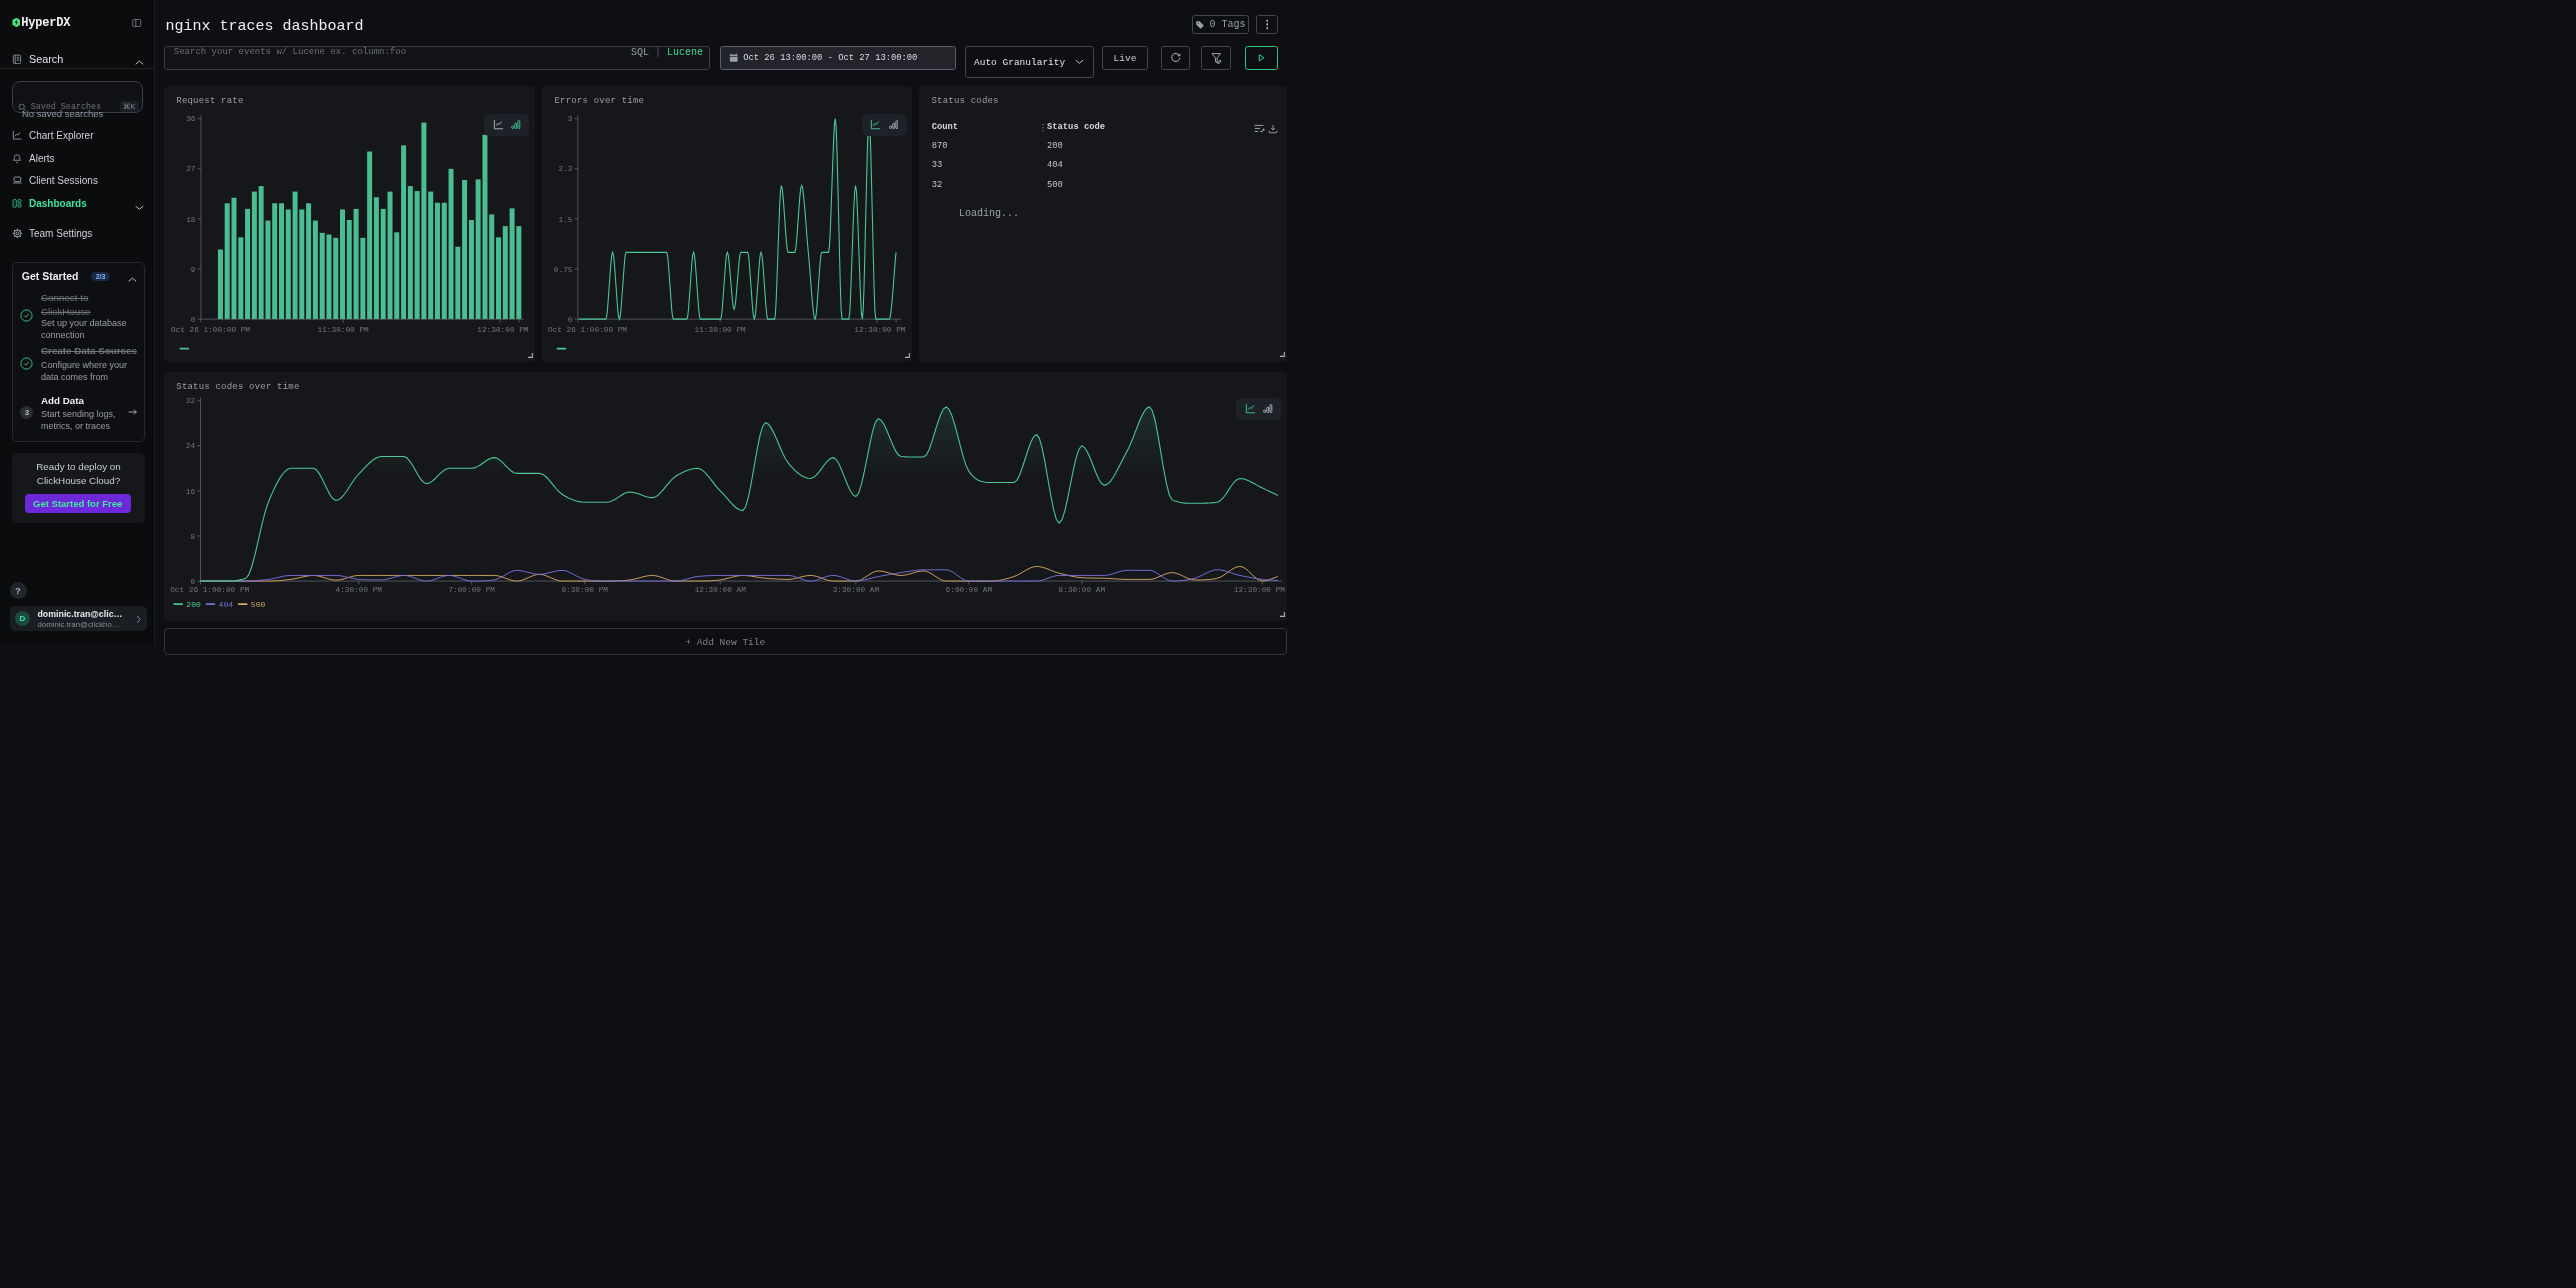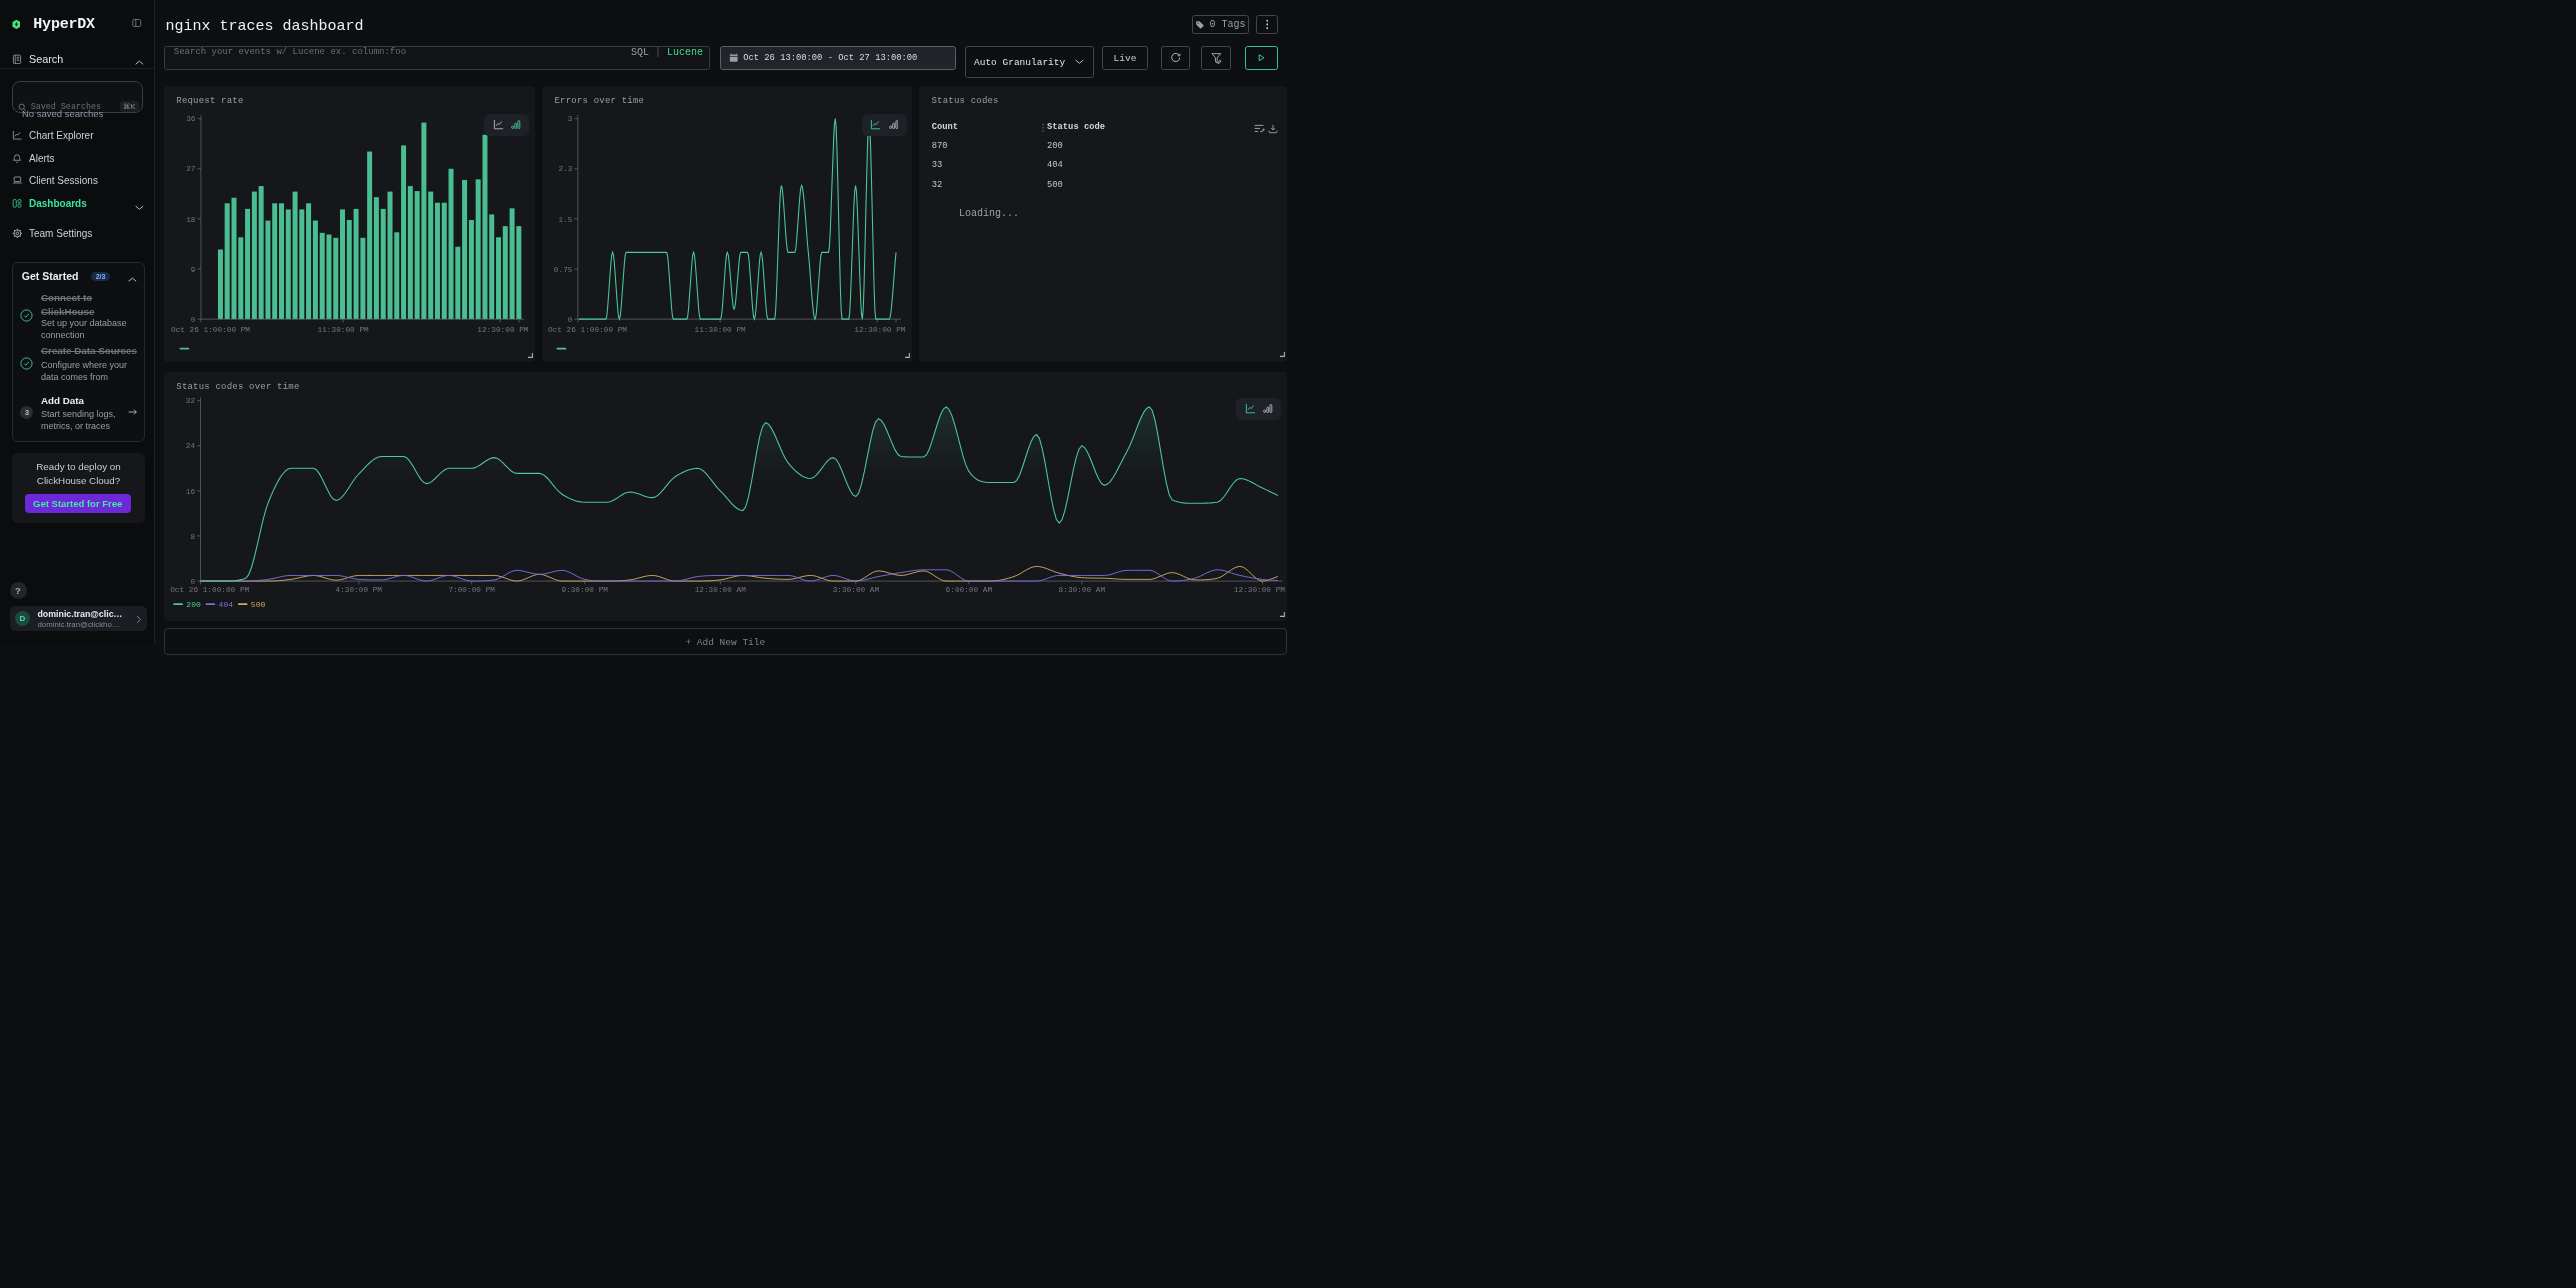--- a/index.html
+++ b/index.html
@@ -22,21 +22,21 @@
 .mitem .mic { position:absolute; left:11.5px; width:10.8px; display:flex; }
 .mitem .mtx { position:absolute; left:29px; font-size:10px; color:#CED1D6; }
 </style></head>
 <body>
 <div id="sidebar">
   <div style="position:absolute;left:11.5px;top:15.5px;display:flex;align-items:center;">
       <svg width="8.8" height="10.8" viewBox="0 0 24 27">
         <path d="M12 .5 22.8 6.9v13.2L12 26.5 1.2 20.1V6.9z" fill="#4ADE80"></path>
         <path d="M13.6 5.5 7.6 14.6h3.6l-1.2 6.9 6.4-9.6h-3.7z" fill="#0B0C0E"></path>
       </svg>
-    <span class="mono" style="font-weight:bold;font-size:15px;color:#F2F4F6;margin-left:13px;letter-spacing:-0.2px;">HyperDX</span>
+    <span class="mono" style="font-weight:bold;font-size:12px;color:#F2F4F6;margin-left:1px;letter-spacing:-0.2px;">HyperDX</span>
     </div>
   <div style="position:absolute;left:132px;top:17px;"><svg width="9.5" height="8" viewBox="0 0 19 17" fill="none" stroke="#878C95" stroke-width="1.6">
         <rect x="1" y="1" width="17" height="15" rx="3"></rect>
         <path d="M7.5 1v15"></path>
       </svg></div>
 
   <div class="mitem" style="top:49px;padding-left:45px;">
       <span class="mic">
         <svg width="10" height="10.8" viewBox="0 0 16 16" fill="none" stroke="#AEB3BB" stroke-width="1.2">
           <rect x="2.2" y="1.2" width="11.6" height="13.6" rx="2"></rect>
@@ -129,21 +129,21 @@
     <div style="position:absolute;left:78px;top:8.8px;background:#1A2A47;border-radius:5.4px;padding:1px 4.7px;
       font-size:7px;font-weight:bold;color:#7FB3F7;">2/3</div>
     <div style="position:absolute;right:7.4px;top:9.5px;"><svg width="8.8" height="5.4" viewBox="0 0 14 8" fill="none" stroke="#C4C8CE" stroke-width="1.5">
           <path d="m1 6.5 6-5 6 5"></path>
         </svg></div>
 
     <div style="position:absolute;left:7.4px;top:46px;"><svg width="13" height="13" viewBox="0 0 20 20" fill="none" stroke="#3FCF96" stroke-width="1.4">
           <circle cx="10" cy="10" r="8.6"></circle>
           <path d="m6.5 10.2 2.4 2.4 4.6-5"></path>
         </svg></div>
-    <div style="position:absolute;left:28px;top:28px;font-size:9.8px;font-weight:bold;color:#70747C;
+    <div style="position:absolute;left:28px;top:28px;font-size:9.8px;font-weight:normal;color:#70747C;
       text-decoration:line-through;line-height:13.5px;">Connect to<br>ClickHouse</div>
     <div style="position:absolute;left:28px;top:54px;font-size:9px;color:#9A9EA6;line-height:12px;">Set up your database<br>connection</div>
 
     <div style="position:absolute;left:7.4px;top:94px;"><svg width="13" height="13" viewBox="0 0 20 20" fill="none" stroke="#3FCF96" stroke-width="1.4">
           <circle cx="10" cy="10" r="8.6"></circle>
           <path d="m6.5 10.2 2.4 2.4 4.6-5"></path>
         </svg></div>
     <div style="position:absolute;left:28px;top:82px;font-size:9.8px;font-weight:bold;color:#70747C;
       text-decoration:line-through;">Create Data Sources</div>
     <div style="position:absolute;left:28px;top:96px;font-size:9px;color:#9A9EA6;line-height:12px;">Configure where your<br>data comes from</div>

